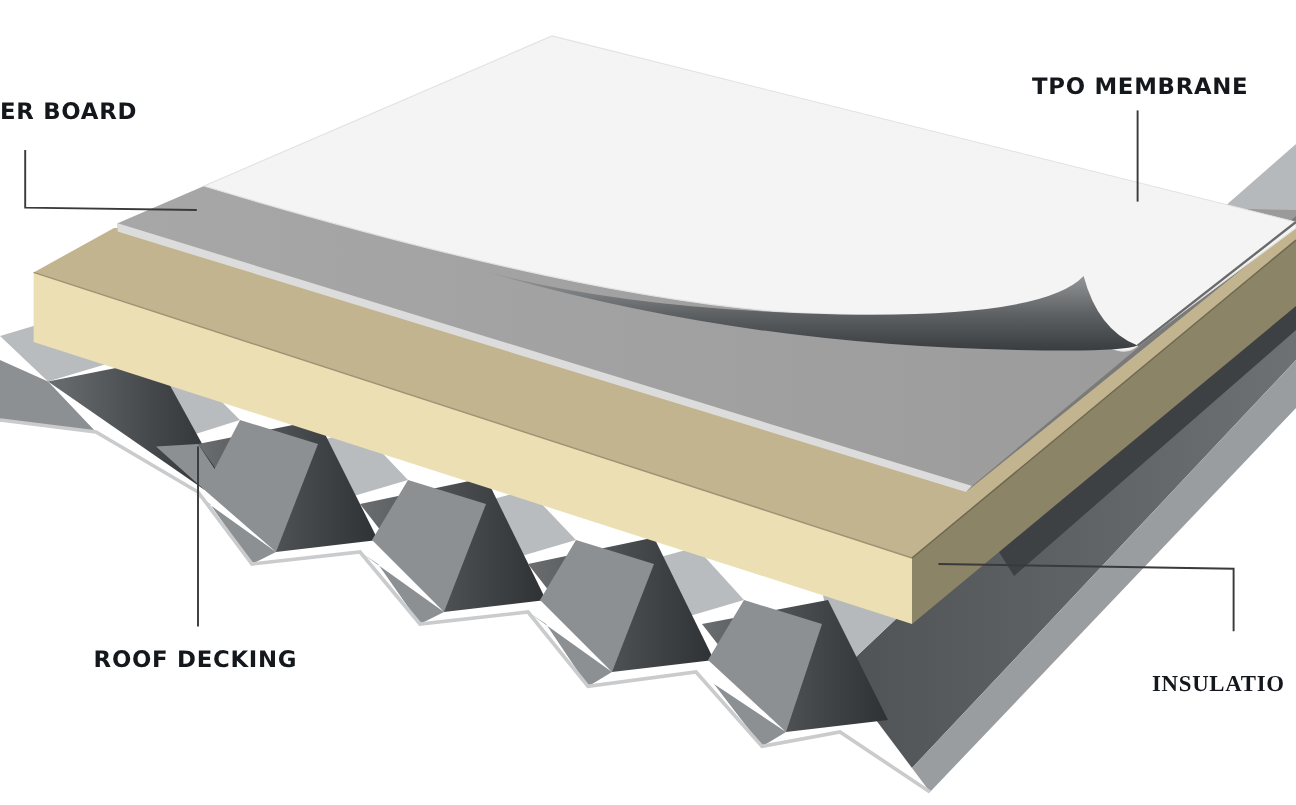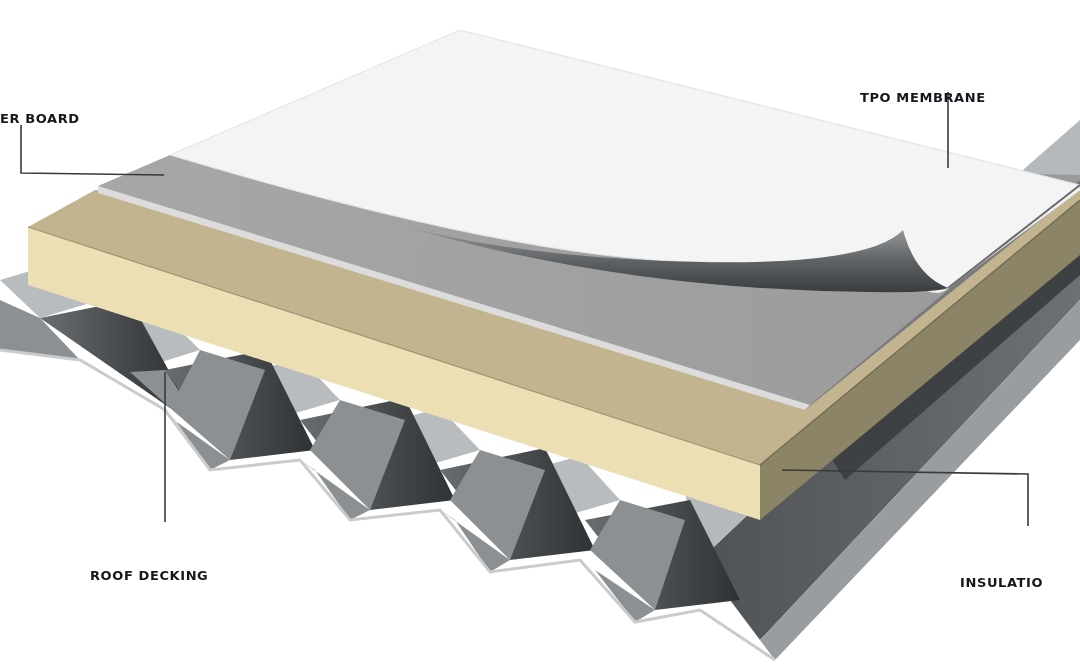--- a/index.html
+++ b/index.html
@@ -2,26 +2,25 @@
 <html><head>
   <meta charset="utf-8">
   <style>
     html, body { margin: 0; padding: 0; background: #ffffff; }
     body { width: 1080px; height: 671px; position: relative; overflow: hidden; }
     #diagram { position: absolute; left: 0; top: 0; width: 1080px; height: 671px; }
     .label {
       position: absolute;
       font-family: "DejaVu Sans", sans-serif;
       font-weight: bold;
-      font-size: 13px;
+      font-size: 19px;
       letter-spacing: 0.6px;
       color: #14181d;
       white-space: nowrap;
       line-height: 1;
-      margin-top: 28px;
     }
   </style>
 </head>
 <body>
 
 <svg id="diagram" viewBox="0 0 1080 671" xmlns="http://www.w3.org/2000/svg">
   <defs>
     <linearGradient id="grooveGrad" x1="0" y1="0" x2="1" y2="0">
       <stop offset="0" stop-color="#6b6e71"></stop>
       <stop offset="0.6" stop-color="#45484b"></stop>
@@ -108,14 +107,14 @@
   <g stroke="#3a3a3a" stroke-width="1.6" fill="none">
     <polyline points="21,125 21,173 164,175"></polyline>
     <line x1="948" y1="92" x2="948" y2="168"></line>
     <polyline points="165,372 165,522"></polyline>
     <polyline points="782,470 1028,474 1028,526"></polyline>
   </g>
 </svg>
 
 <div class="label" style="left:0px; top:84px;">ER BOARD</div>
 <div class="label" style="left:860px; top:63px;">TPO MEMBRANE</div>
-<div class="label" style="left:90px; top:541px;text-align:right;">ROOF DECKING</div>
-<div class="label" style="left:960px; top:548px;">INSULATIO</div>
+<div class="label" style="left:78px; top:541px;text-align:right;">ROOF DECKING</div>
+<div class="label" style="left:960px; top:561px;font-family:Liberation Serif, serif;">INSULATIO</div>
 
 </body></html>

